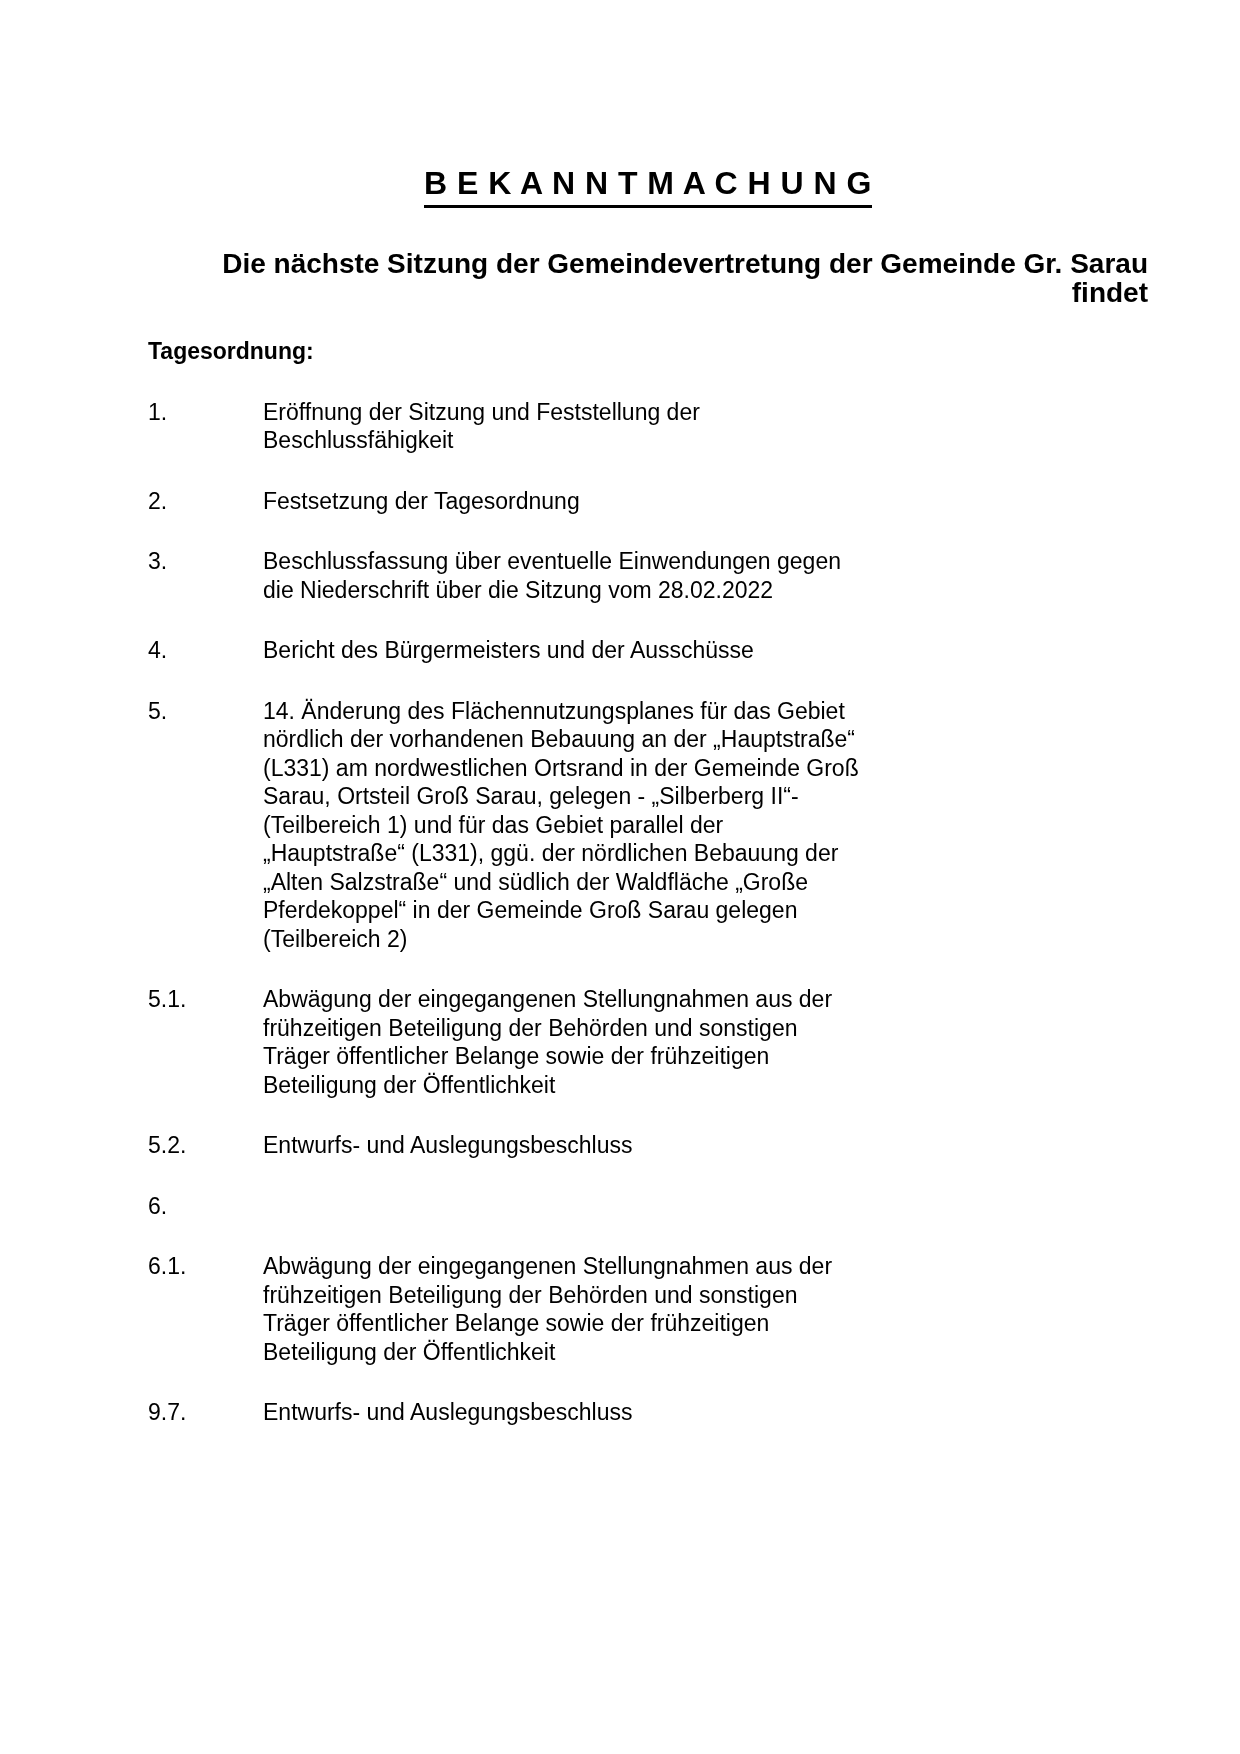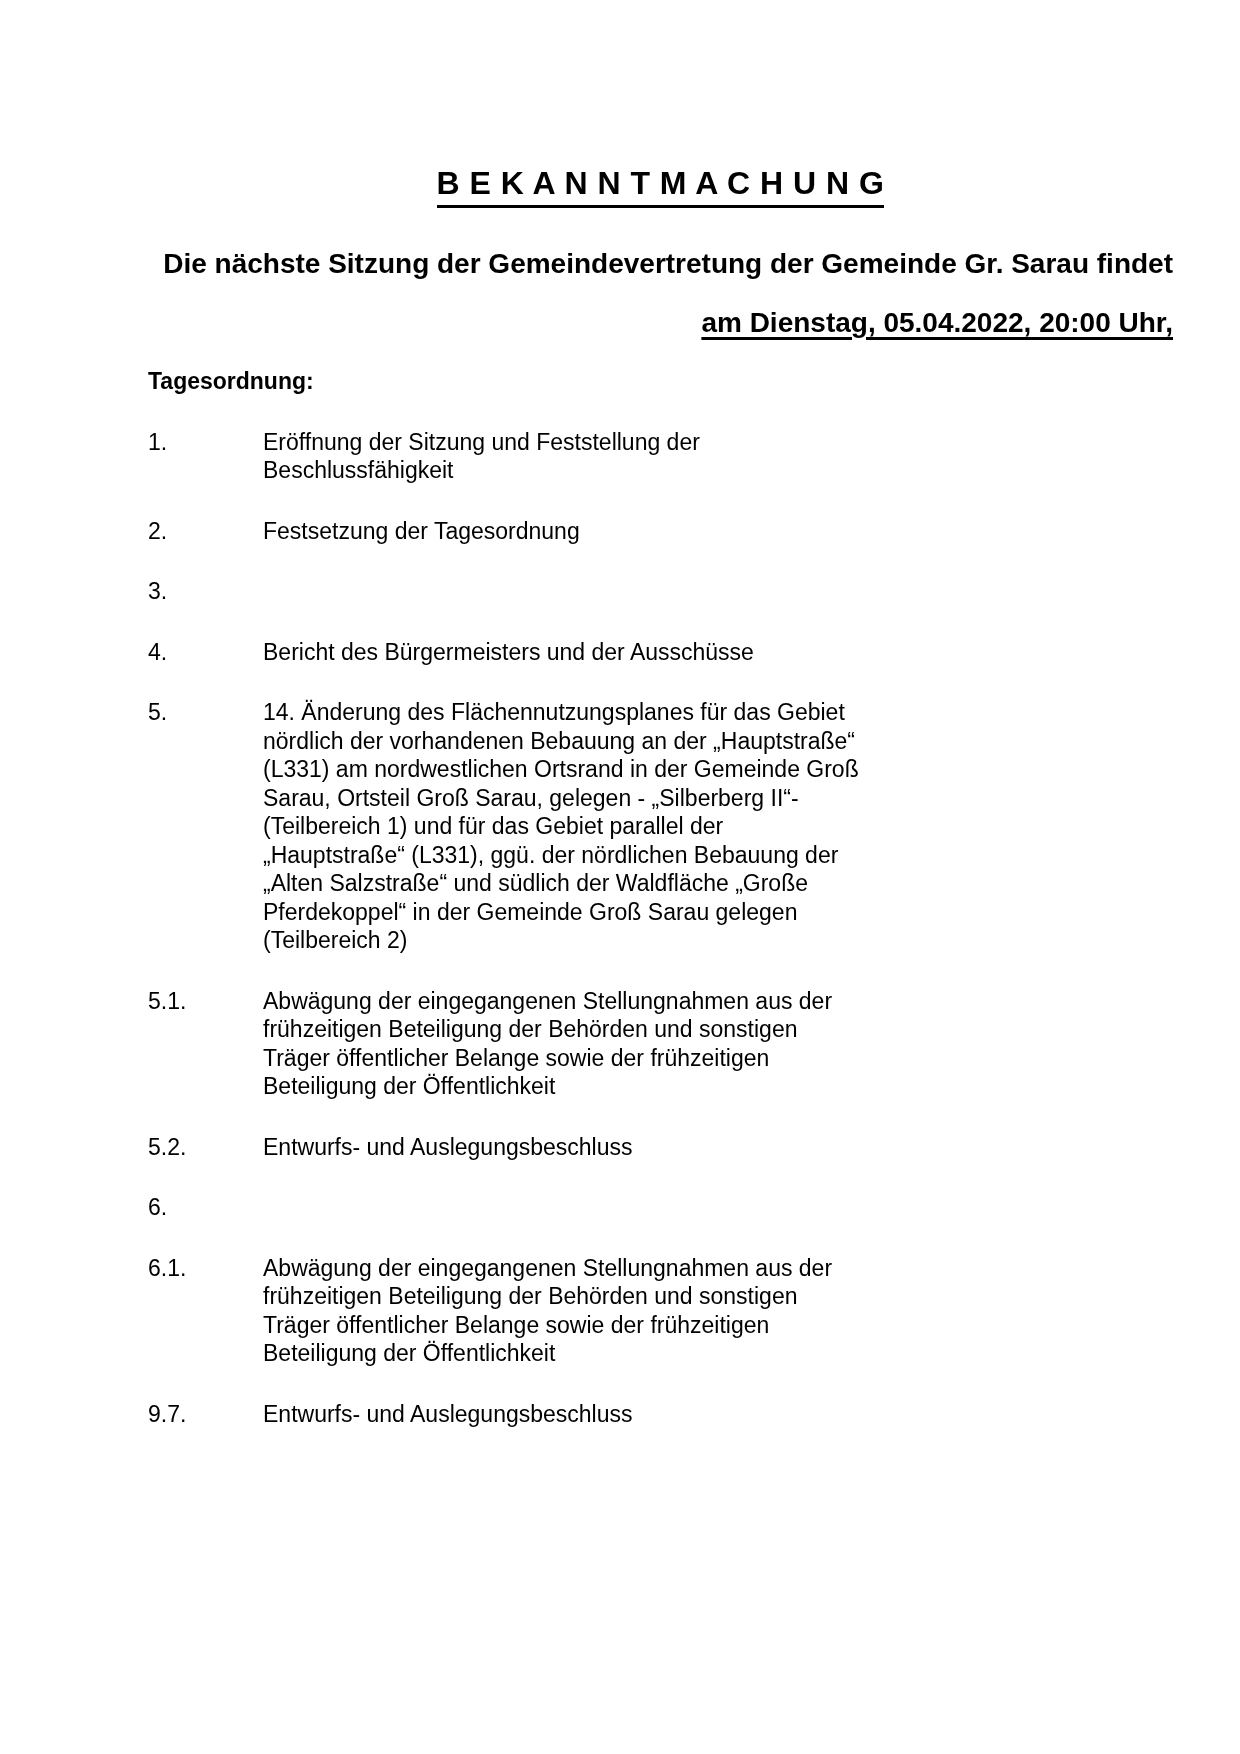--- a/index.html
+++ b/index.html
@@ -11,21 +11,21 @@
     width: 1240px;
     height: 1754px;
     font-family: "Liberation Sans", "DejaVu Sans", sans-serif;
     color: #000000;
     -webkit-font-smoothing: antialiased;
   }
   .page {
     box-sizing: border-box;
     width: 1240px;
     height: 1754px;
-    padding: 166px 67px 0 148px;
+    padding: 166px 92px 0 148px;
     overflow: hidden;
   }
   .doc-header {
     text-align: center;
   }
   .doc-title {
     display: inline-block;
     margin: 0;
     font-size: 32px;
     line-height: 34px;
@@ -79,41 +79,42 @@
 </head>
 <body>
 
 <div class="page">
 
   <div class="doc-header">
     <h1 class="doc-title">B E K A N N T M A C H U N G</h1>
 
     <p class="intro-line intro-line-1">Die nächste Sitzung der Gemeindevertretung der Gemeinde Gr. Sarau findet</p>
 
-    <p class="intro-line intro-line-2">am Dienstag, 05.04.2022, 20:00 Uhr,</p>
 
   </div>
 
   <h2 class="agenda-heading">Tagesordnung:</h2>
 
   <div class="agenda-list">
 
     <div class="agenda-item">
       <div class="agenda-item-number">1.</div>
       <div class="agenda-item-text">Eröffnung der Sitzung und Feststellung der
 Beschlussfähigkeit</div>
     </div>
 
     <div class="agenda-item">
       <div class="agenda-item-number">2.</div>
       <div class="agenda-item-text">Festsetzung der Tagesordnung</div>
     </div>
 
     <div class="agenda-item">
       <div class="agenda-item-number">3.</div>
+      <div class="agenda-item-text">Beschlussfassung über eventuelle Einwendungen gegen
+die Niederschrift über die Sitzung vom 28.02.2022</div>
     </div>
 
     <div class="agenda-item">
       <div class="agenda-item-number">4.</div>
       <div class="agenda-item-text">Bericht des Bürgermeisters und der Ausschüsse</div>
     </div>
 
     <div class="agenda-item">
       <div class="agenda-item-number">5.</div>
       <div class="agenda-item-text">14. Änderung des Flächennutzungsplanes für das Gebiet

